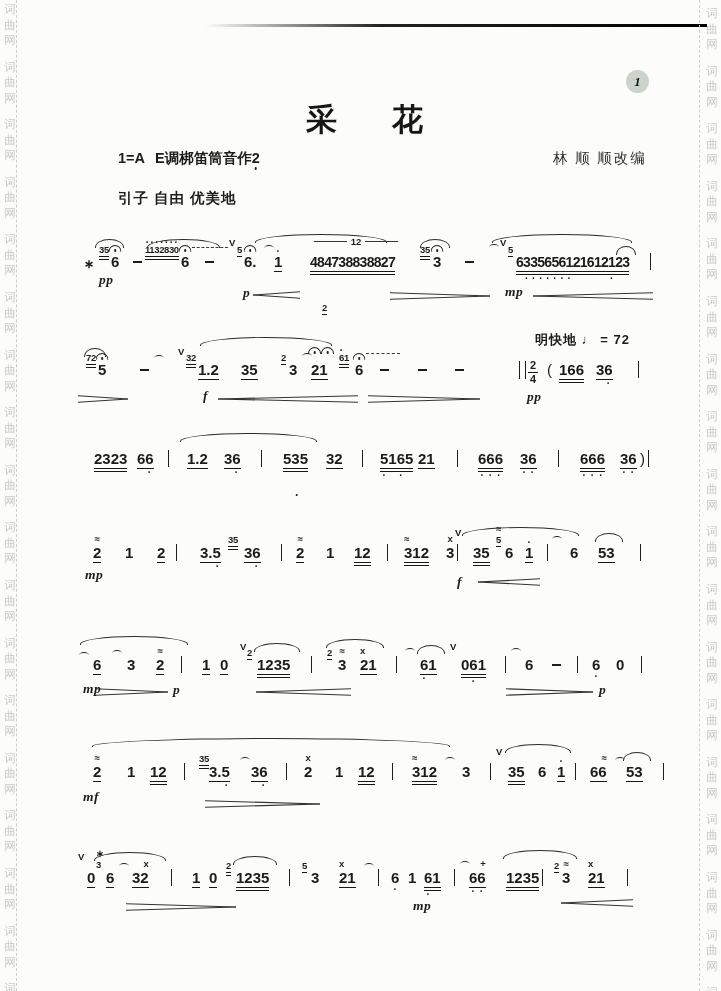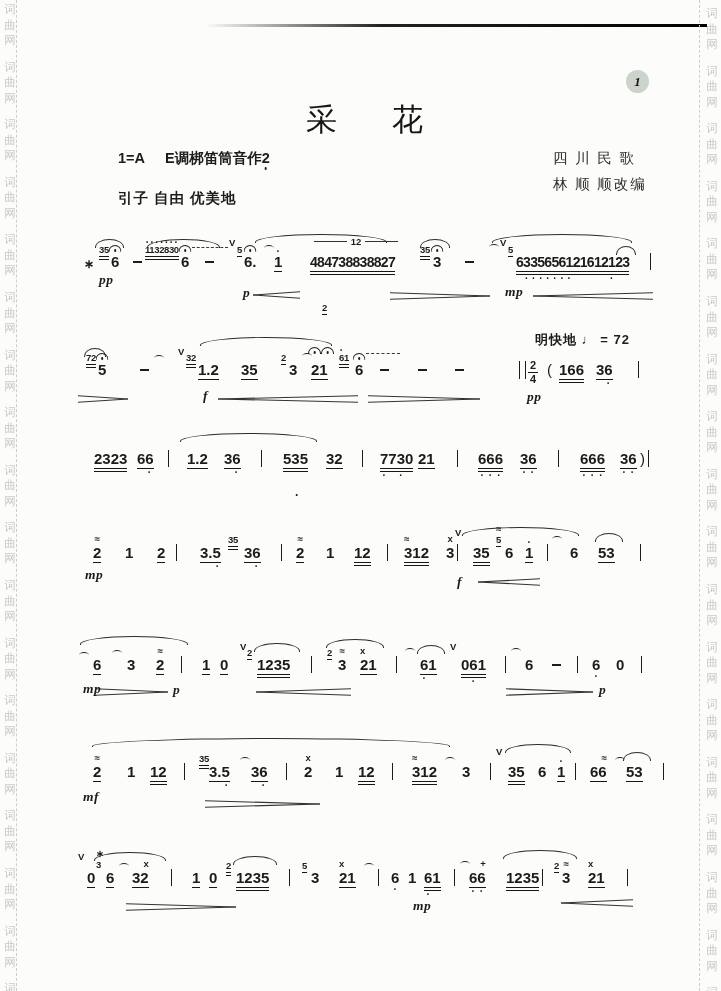--- a/index.html
+++ b/index.html
@@ -15,23 +15,23 @@
     font-size:11.5px;line-height:12px;width:18px;text-align:center;}
   .edge-dash{position:absolute;top:0;bottom:0;width:0;border-left:1px dashed #cdcdca;z-index:1;}
   .edge-dash.l{left:16px;} .edge-dash.r{left:699px;}
   
   .top-rule{position:absolute;left:205px;top:24px;width:502px;height:2.6px;
     background:linear-gradient(to right, rgba(20,20,20,0), #222 35%, #000);}
   .page-badge{position:absolute;left:626px;top:70px;width:23px;height:23px;border-radius:50%;
     background:#ccd3ca;color:#15150f;font:italic bold 13px "Liberation Serif", serif;
     display:flex;align-items:center;justify-content:center;}
   .title{position:absolute;left:306px;top:99px;font-family:"Liberation Serif", serif;
-    font-size:31px;font-weight:400;letter-spacing:55px;white-space:nowrap;color:#161616;}
+    font-size:31px;font-weight:700;letter-spacing:55px;white-space:nowrap;color:#161616;}
   .keyline{position:absolute;left:118px;top:149px;font-size:14.5px;font-weight:bold;white-space:nowrap;}
-  .keyline .pfx{margin-right:20px;}
+  .keyline .pfx{margin-right:10px;}
   .keynote{position:relative;}
   .keynote::after{content:"";position:absolute;left:50%;top:17px;transform:translateX(-50%);
     width:2.6px;height:2.6px;border-radius:50%;background:#1d1d1d;}
   .credits{position:absolute;left:553px;top:145px;width:120px;
     font-family:"Liberation Serif", serif;font-size:14.5px;color:#2c2c28;
     line-height:26px;letter-spacing:2px;white-space:nowrap;}
   .intro{position:absolute;left:118px;top:189px;font-size:14.5px;font-weight:bold;letter-spacing:1px;}
   
   #music{position:absolute;left:0;top:0;width:721px;height:991px;z-index:2;}
   .system{position:absolute;left:0;width:721px;height:70px;}
@@ -193,21 +193,20 @@
 
 <div class="top-rule"></div>
 <div class="page-badge">
   <span>1</span>
 </div>
 <div class="title">采花</div>
 <div class="keyline">
   <span class="pfx">1=A</span><span>E调梆笛筒音作</span><span class="keynote">2</span>
 </div>
 <div class="credits">
-  <div>四 川 民 歌</div>
   <div>林 顺 顺改编</div>
 </div>
 <div class="intro">引子 自由 优美地</div>
 
 <div id="music">
     <div class="system" style="top: 254px;">
       <div class="slur" style="left: 95px; width: 27px; top: -15px;"></div>
       <div class="slur" style="left: 147px; width: 71px; top: -15px;"></div>
       <div class="slur" style="left: 255px; width: 130px; top: -20px;"></div>
       <div class="slur" style="left: 420px; width: 28px; top: -15px;"></div>
@@ -346,21 +345,21 @@
       <div class="tok bar" style="left: 168px; top: 0px;"></div>
       <div class="tok note" style="left: 187px; top: 0px;"><span class="tx u1">1.2</span></div>
       <div class="tok note" style="left: 224px; top: 0px;"><span class="tx u1">36</span><span class="drow ld">
           <span>&nbsp;</span>
           <span>·</span>
         </span></div>
       <div class="tok bar" style="left: 261px; top: 0px;"></div>
       <div class="tok note" style="left: 283px; top: 0px;"><span class="tx u2">535</span></div>
       <div class="tok note" style="left: 326px; top: 0px;"><span class="tx u1">32</span></div>
       <div class="tok bar" style="left: 362px; top: 0px;"></div>
-      <div class="tok note" style="left: 380px; top: 0px;"><span class="tx u2">7730</span><span class="drow ld">
+      <div class="tok note" style="left: 380px; top: 0px;"><span class="tx u2">5165</span><span class="drow ld">
           <span>·</span>
           <span>&nbsp;</span>
           <span>·</span>
           <span>&nbsp;</span>
         </span></div>
       <div class="tok note" style="left: 418px; top: 0px;"><span class="tx u1">21</span></div>
       <div class="tok bar" style="left: 457px; top: 0px;"></div>
       <div class="tok note" style="left: 478px; top: 0px;"><span class="tx u2">666</span><span class="drow ld">
           <span>·</span>
           <span>·</span>

